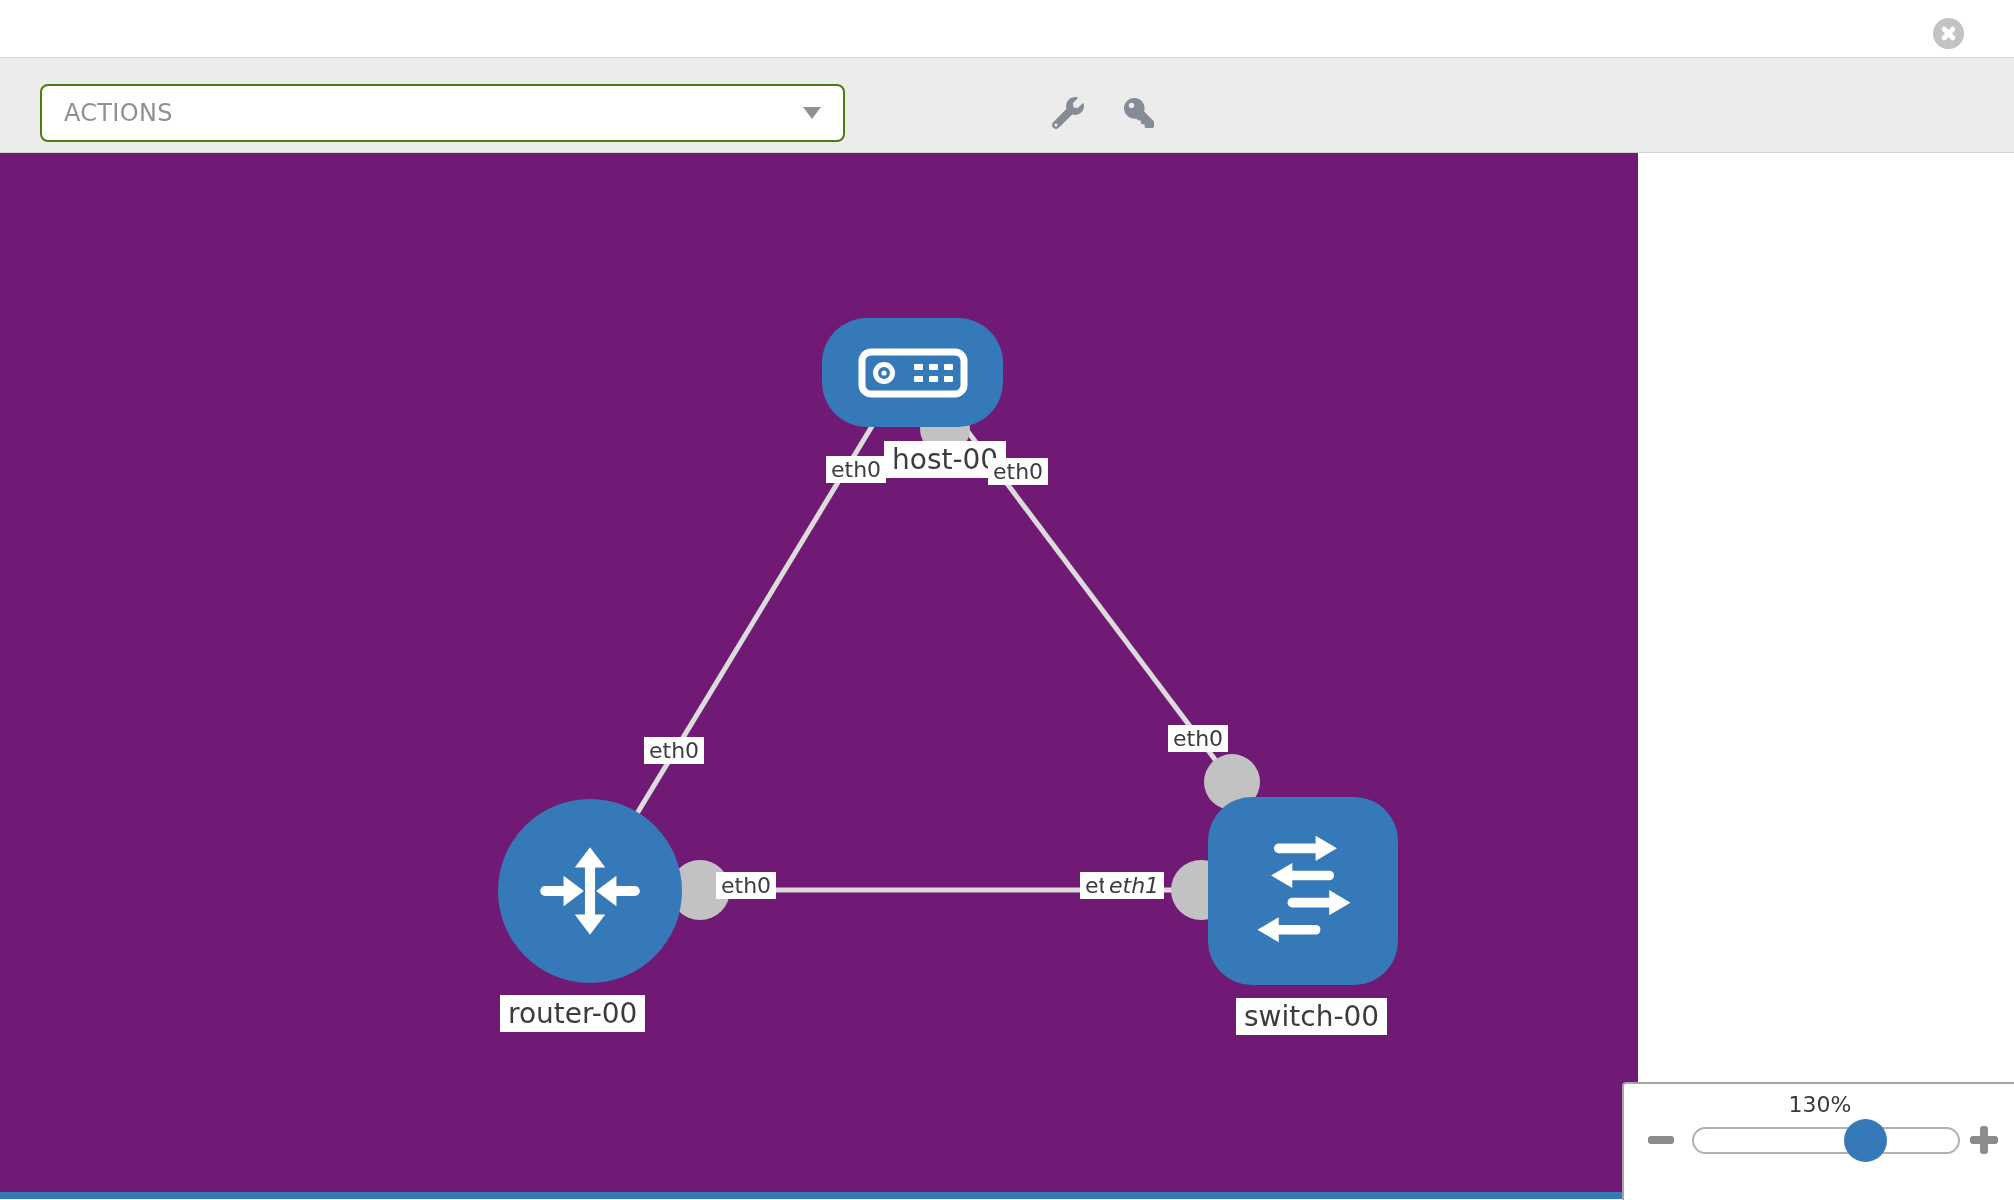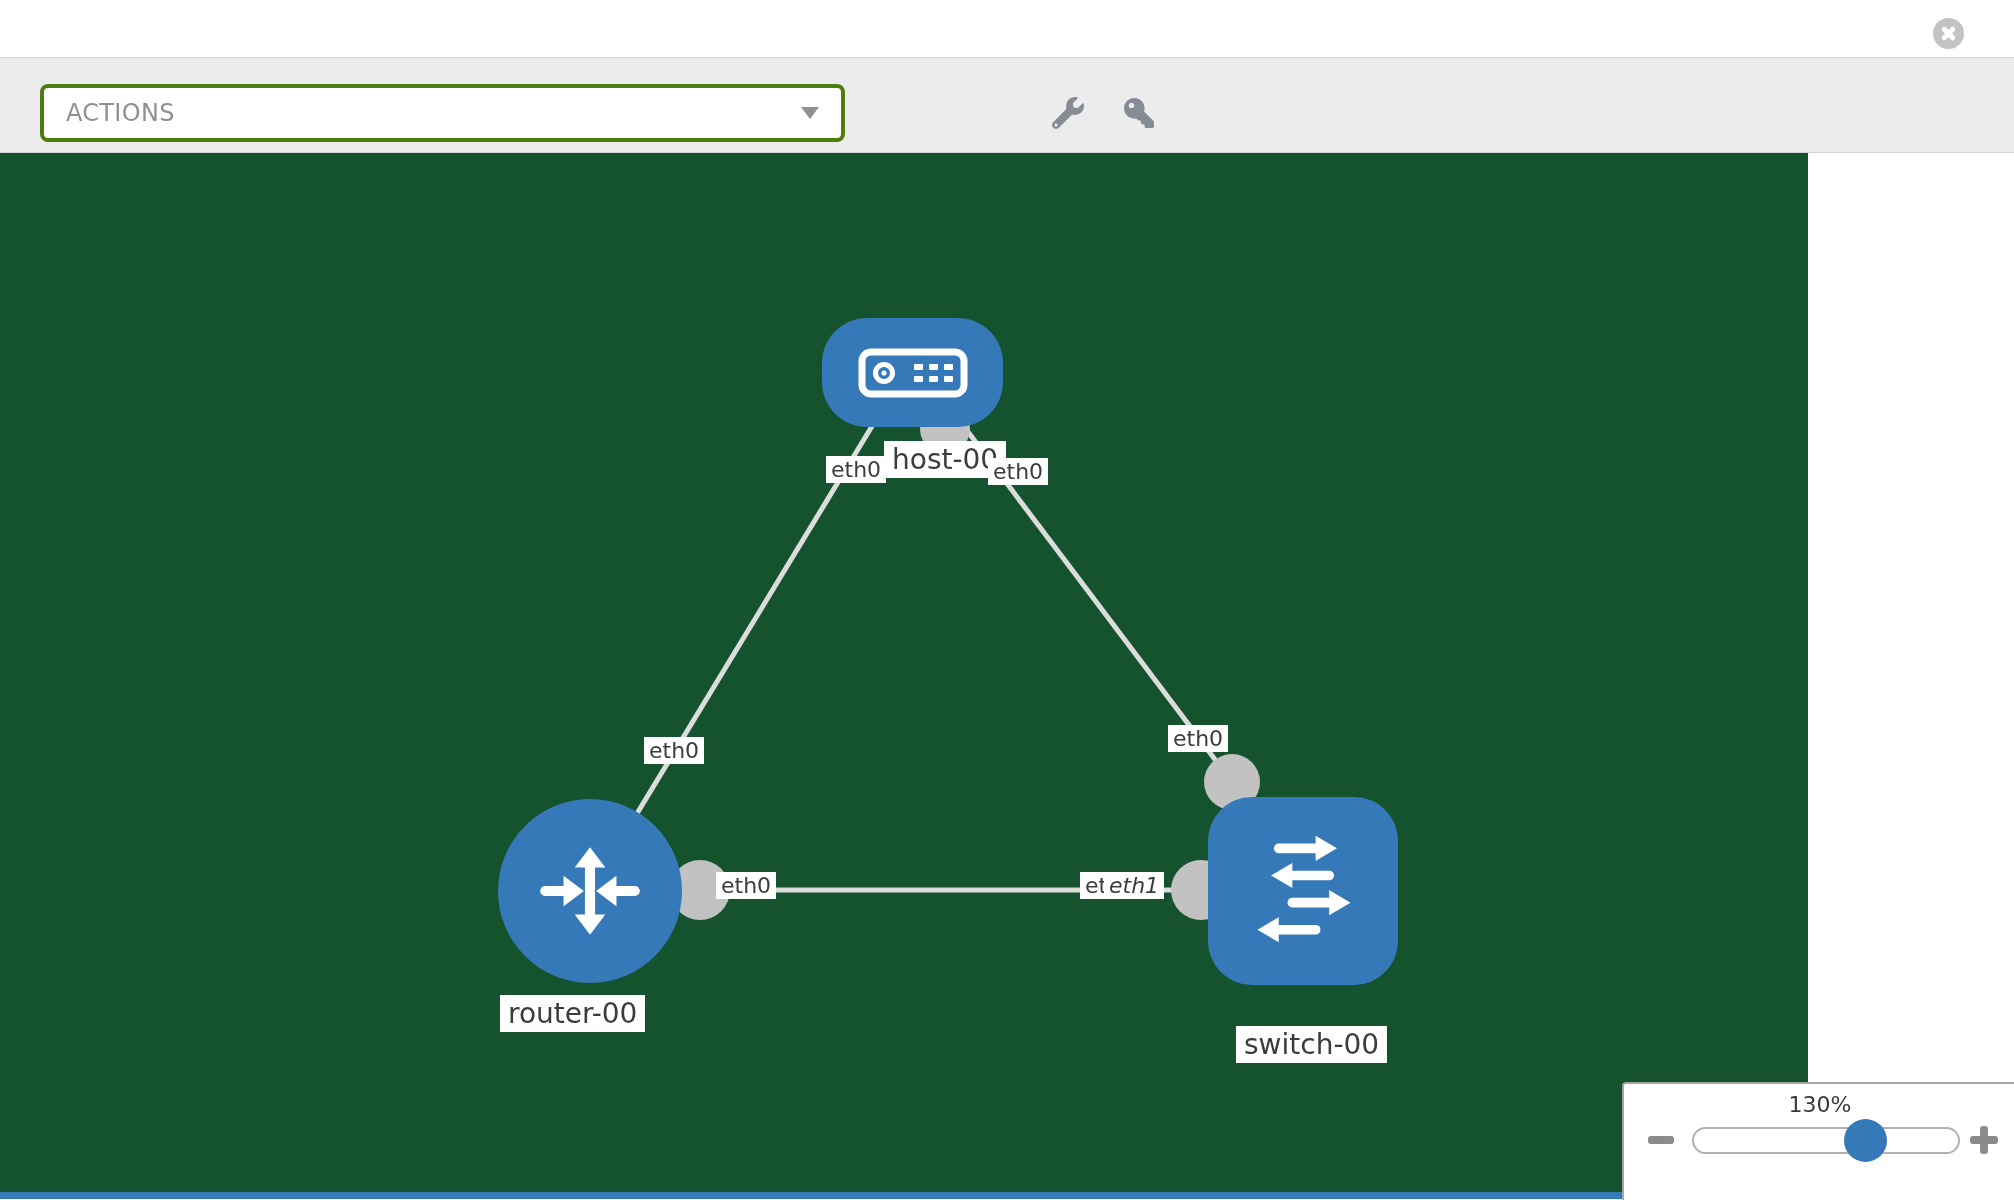--- a/index.html
+++ b/index.html
@@ -15,34 +15,34 @@
   .close-x { position:absolute; left:0; top:0; width:31px; height:31px; }
   .close-x::before, .close-x::after { content:""; position:absolute; left:7px; top:13px;
     width:17px; height:5px; border-radius:2.5px; background:#fff; }
   .close-x::before { transform:rotate(45deg); }
   .close-x::after  { transform:rotate(-45deg); }
 
   
   .toolbar { position:relative; width:2014px; height:96px; background:#ececec;
     border-top:1px solid #dadada; border-bottom:1px solid #d2d2d2; }
   .select-box { position:absolute; top:26px; height:58px; background:#fff;
-    border:4px solid #4d7c0f; border-radius:8px; display:flex; align-items:center;
+    border:2px solid #4d7c0f; border-radius:8px; display:flex; align-items:center;
     justify-content:space-between; padding:0 22px; cursor:pointer; }
   .select-box .sel-label { font-size:24px; color:#8e9194; letter-spacing:0.3px; }
   .caret { width:0; height:0; border-left:9px solid transparent;
     border-right:9px solid transparent; border-top:12px solid #8e9194; }
   .actions-box { left:40px; width:805px; }
   .search-box { left:1190px; width:788px; }
   .tool-icons { position:absolute; left:1052px; top:26px; height:58px;
     display:flex; align-items:center; gap:40px; }
   .tool-icons svg { display:block; cursor:pointer; }
   .key-flip { transform:scaleX(-1); }
 
   
-  .canvas { position:relative; width:1808px; height:1046px; background:#14532d; }
+  .canvas { position:relative; width:1638px; height:1046px; background:#701a75; }
   .links-layer { position:absolute; left:0; top:0; z-index:1; }
   .node { position:absolute; z-index:2; background:#3679b8; display:flex;
     align-items:center; justify-content:center; cursor:pointer; }
   .node-host   { left:822px; top:165px; width:181px; height:109px; border-radius:45px; }
   .node-router { left:498px; top:646px; width:184px; height:184px; border-radius:50%; }
   .node-switch { left:1208px; top:644px; width:190px; height:188px; border-radius:44px; }
   .glabel { position:absolute; z-index:3; background:#fff; color:#3c3c3c; white-space:nowrap; }
   .port-label { font-size:22px; padding:1px 5px; }
   .node-label { font-size:28px; padding:2px 8px; }
   .z4 { z-index:4;font-style:italic; }
@@ -153,21 +153,21 @@
 
   <span class="glabel port-label" style="left:826px; top:303px;">eth0</span>
   <span class="glabel node-label" style="left:884px; top:288px;">host-00</span>
   <span class="glabel port-label" style="left:988px; top:305px;">eth0</span>
   <span class="glabel port-label" style="left:644px; top:584px;">eth0</span>
   <span class="glabel port-label" style="left:1168px; top:572px;">eth0</span>
   <span class="glabel port-label" style="left:716px; top:719px;">eth0</span>
   <span class="glabel port-label" style="left:1080px; top:719px;">eth0</span>
   <span class="glabel port-label z4" style="left:1104px; top:719px;">eth1</span>
   <span class="glabel node-label" style="left:500px; top:842px;">router-00</span>
-  <span class="glabel node-label" style="left:1236px; top:845px;margin-top:28px;">switch-00</span>
+  <span class="glabel node-label" style="left:1236px; top:845px;">switch-00</span>
 
   <div class="bottom-strip"></div>
 
   <div class="zoom-panel">
     <div class="zoom-level">130%</div>
     <div class="zoom-minus"></div>
     <div class="zoom-track">
       <div class="zoom-thumb"></div>
     </div>
     <div class="zoom-plus"></div>

